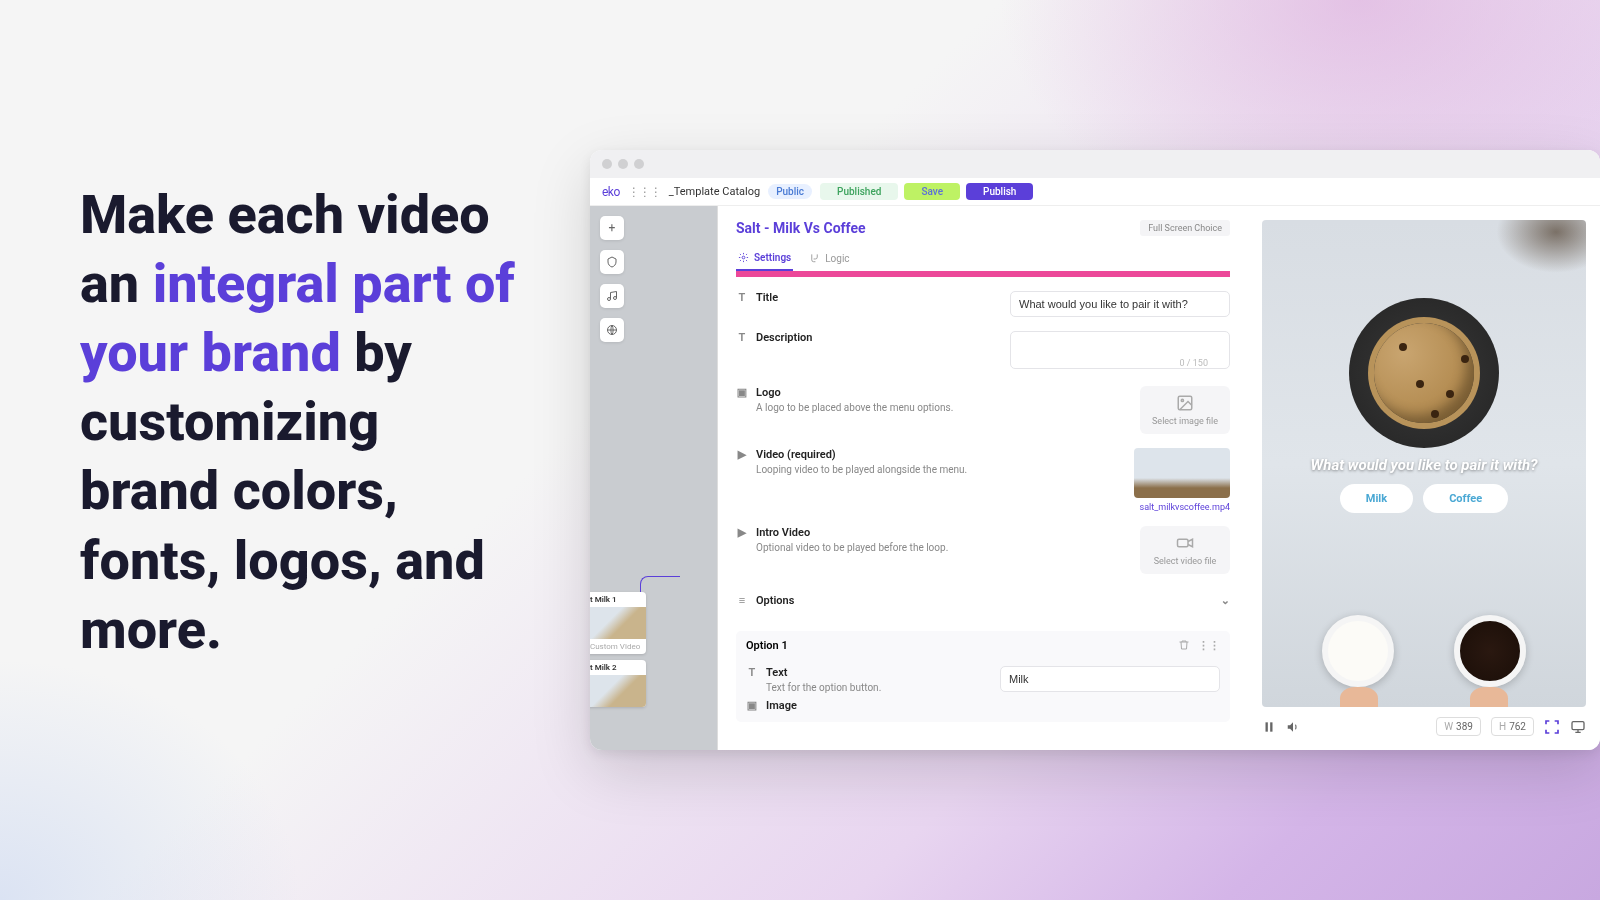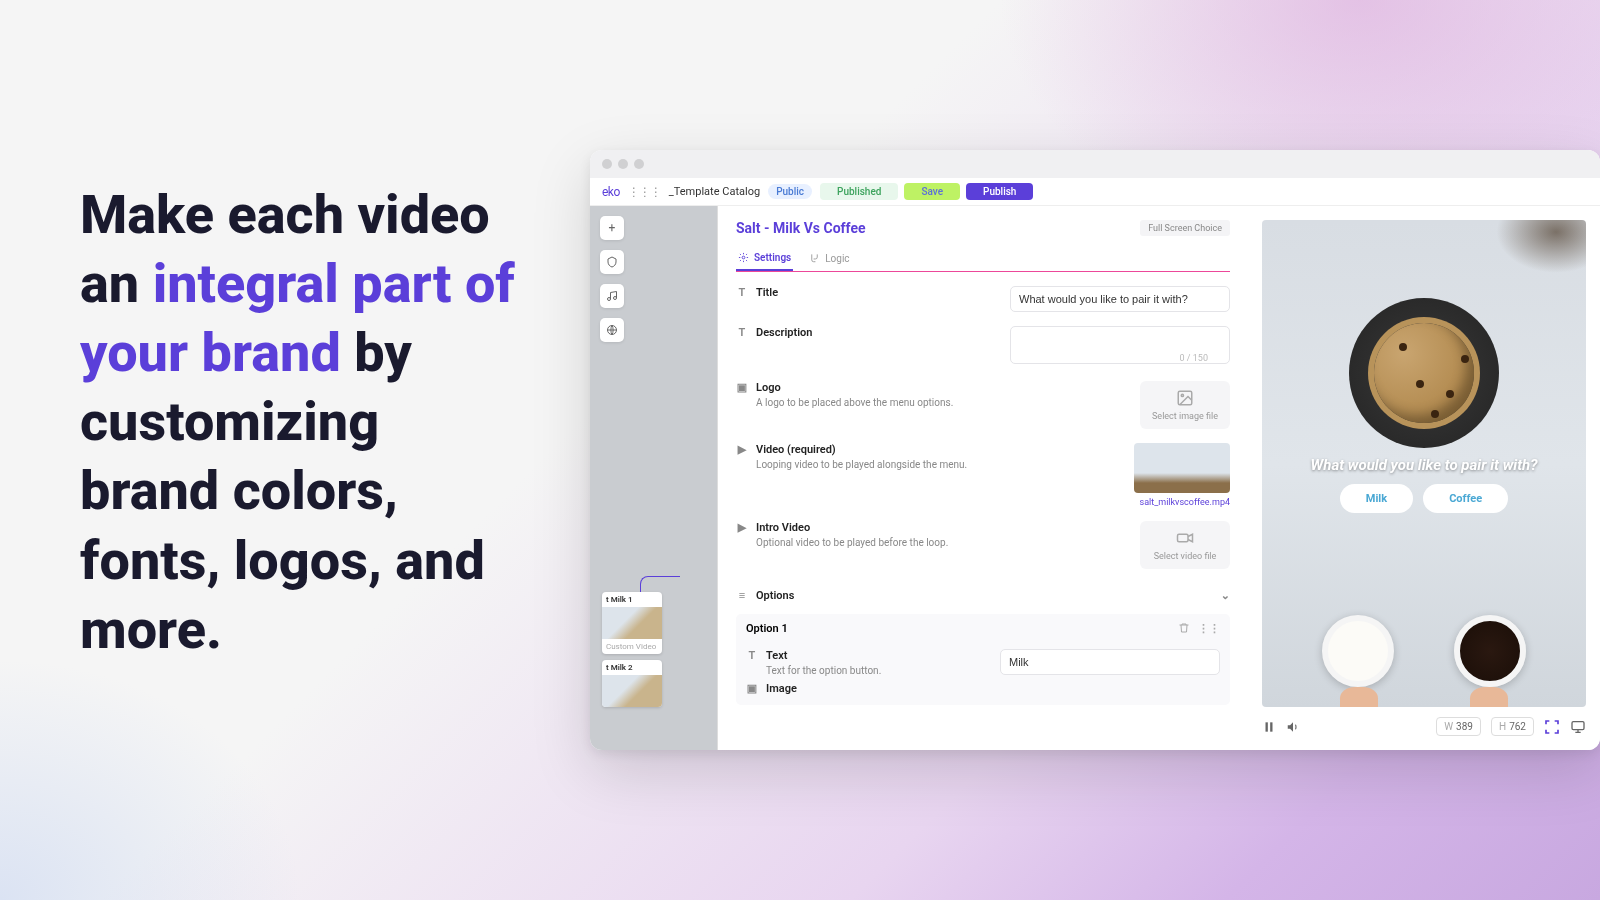--- a/index.html
+++ b/index.html
@@ -77,21 +77,21 @@
 }
 .rail-btn {
   width: 24px; height: 24px;
   background: #fff; border-radius: 5px;
   display: flex; align-items: center; justify-content: center;
   box-shadow: 0 1px 3px rgba(0,0,0,0.1);
   color: #666; font-size: 12px;
 }
 .rail-nodes {
   position: absolute;
-  top: 380px; left: 16px;
+  top: 380px; left: 0;
   width: 100%;
   font-size: 8px;
 }
 .rail-node {
   background: #fff;
   border-radius: 4px;
   margin: 6px 0 6px -4px;
   width: 60px;
   box-shadow: 0 1px 3px rgba(0,0,0,0.15);
   overflow: hidden;
@@ -109,21 +109,21 @@
 .settings-panel {
   width: 530px;
   background: #fff;
   overflow-y: auto;
   padding: 14px 18px;
   font-size: 11px;
 }
 .settings-title { color: #5b3fd9; font-weight: 700; font-size: 14px; }
 .settings-head { display: flex; justify-content: space-between; align-items: center; }
 .chip { background: #f4f4f6; color: #888; font-size: 9px; padding: 3px 8px; border-radius: 3px; }
-.tabs { display: flex; gap: 14px; margin-top: 10px; border-bottom: 1px solid #ec4899; }
+.tabs { display: flex; gap: 14px; margin-top: 10px; border-bottom: 6px solid #ec4899; }
 .tab { padding: 6px 2px; display: flex; align-items: center; gap: 5px; color: #999; font-size: 10px; }
 .tab.active { color: #5b3fd9; border-bottom: 2px solid #5b3fd9; font-weight: 600; }
 .field { display: flex; margin-top: 14px; gap: 10px; align-items: flex-start; }
 .field-label { flex: 1; }
 .field-label .flh { display: flex; align-items: center; gap: 8px; font-weight: 600; color: #222; font-size: 11px; }
 .field-label .flsub { color: #888; font-size: 10px; margin-top: 3px; margin-left: 20px; }
 .field-icon { color: #888; width: 12px; text-align: center; font-size: 11px; }
 .input {
   width: 220px; padding: 6px 8px;
   border: 1px solid #e4e4e8; border-radius: 5px;
@@ -144,21 +144,21 @@
 .video-thumb .vimg { height: 50px; background: linear-gradient(180deg,#dde4eb 60%,#8b6f4a 80%); border-radius: 4px; position: relative; }
 .video-thumb .vname { color: #5b3fd9; font-size: 9px; margin-top: 4px; text-align: right; }
 .section-head {
   display: flex; justify-content: space-between; align-items: center;
   margin-top: 16px; padding: 4px 0;
   font-weight: 600; color: #222;
 }
 .option-block {
   background: #f9f9fb;
   border-radius: 5px;
-  margin-top: 8px;
+  margin-top: 20px;
 }
 .option-head {
   padding: 8px 10px;
   display: flex; justify-content: space-between; align-items: center;
   font-weight: 600; font-size: 11px;
 }
 .option-head .actions { display: flex; gap: 8px; color: #aaa; }
 .option-body { padding: 0 10px 10px; }
 .option-body .field { margin-top: 6px; }
 

